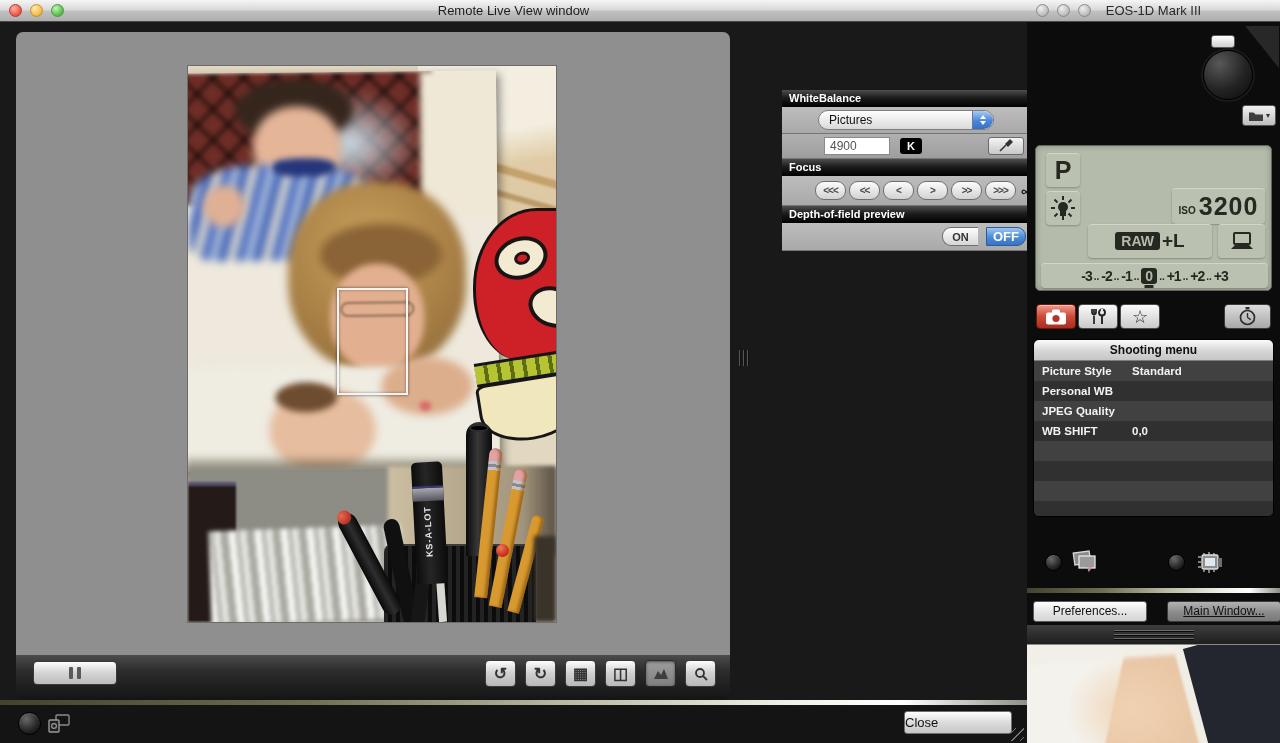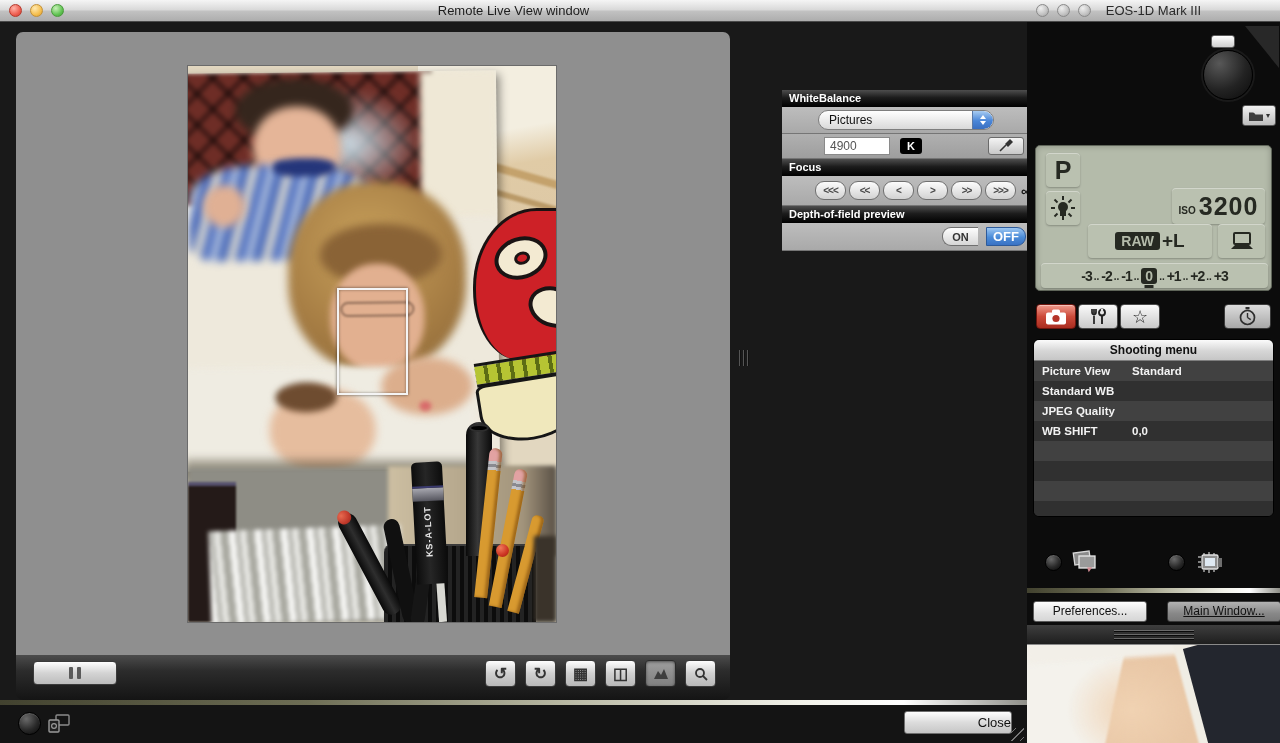--- a/index.html
+++ b/index.html
@@ -51,21 +51,21 @@
   #pausebtn i { width:4px; height:12px; background:#5a5a5a; border-radius:1px; }
 
   .gline { position:absolute; height:5px; left:0; right:0;
     background:linear-gradient(90deg,#42422f,#6e6e55 30%,#b9b9a4 55%,#f2f2ea 78%,#ffffff 88%,#8f8f88); }
 
   #lw-status { position:absolute; left:0; top:705px; width:1027px; height:38px; background:#141414; }
   .led { border-radius:50%; background:radial-gradient(circle at 35% 28%,#6a6a6a,#2a2a2a 55%,#050505);
     border:1px solid #000; box-shadow:inset 0 1px 1px rgba(255,255,255,.15); }
   #close-btn { position:absolute; left:904px; top:6px; width:108px; height:23px;
     background:linear-gradient(180deg,#fefefe,#dcdcdc 50%,#c6c6c6); border:1px solid #6e6e6e;
-    border-radius:3px; text-align:right; font-size:13px; color:#111; line-height:21px; }
+    border-radius:3px; text-align:left; font-size:13px; color:#111; line-height:21px; }
   #grip { position:absolute; right:3px; bottom:2px; width:13px; height:13px;
     background:repeating-linear-gradient(135deg,transparent 0 3px,#777 3px 4px,transparent 4px 6px); }
 
   
   #side { position:absolute; left:782px; top:90px; width:254px; }
   .phead { height:17px; background:linear-gradient(180deg,#4e4e4e,#1c1c1c 45%,#000);
     color:#fff; font-weight:bold; font-size:11px; line-height:17px; padding-left:7px; }
   .crow { position:relative; background:linear-gradient(180deg,#bdbdbd,#a9a9a9);
     border-bottom:1px solid #757575; }
   .popup { position:absolute; left:36px; top:3px; width:176px; height:20px; border-radius:10px;
@@ -456,25 +456,25 @@
         <rect x="7.5" y="0" width="4" height="2.4" fill="#2e2e2e"></rect>
         <circle cx="9.5" cy="10.5" r="7" fill="none" stroke="#2e2e2e" stroke-width="1.7"></circle>
         <path d="M9.5 10.5V6M9.5 10.5l3.2 2.2" stroke="#2e2e2e" stroke-width="1.4" fill="none"></path>
       </svg>
     </div>
 
     <div id="menu">
       <div id="menu-head">Shooting menu</div>
       <div>
         <div class="mrow">
-          <span class="ml">Picture View</span>
+          <span class="ml">Picture Style</span>
           <span>Standard</span>
         </div>
         <div class="mrow">
-          <span class="ml">Standard WB</span>
+          <span class="ml">Personal WB</span>
           <span></span>
         </div>
         <div class="mrow">
           <span class="ml">JPEG Quality</span>
           <span></span>
         </div>
         <div class="mrow">
           <span class="ml">WB SHIFT</span>
           <span>0,0</span>
         </div>

